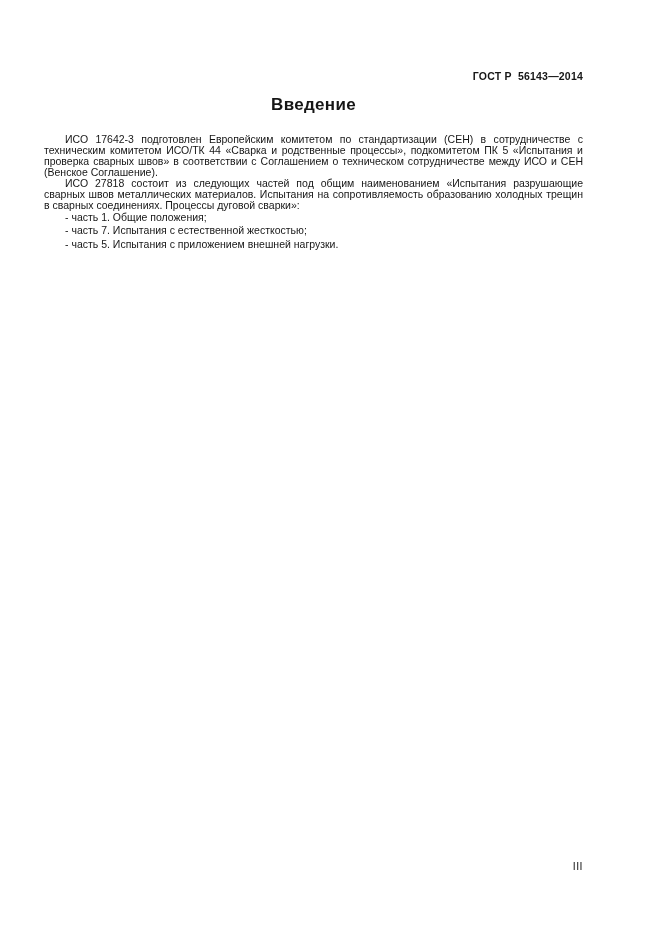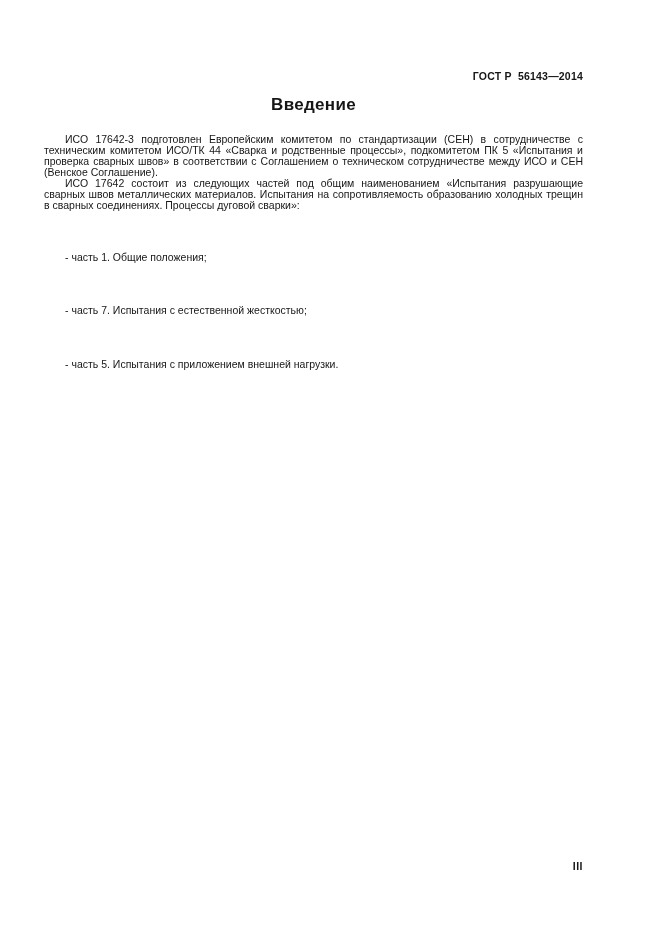--- a/index.html
+++ b/index.html
@@ -56,46 +56,45 @@
     font-size: 10.5px;
     line-height: 11px;
     text-align: justify;
     text-indent: 21px;
   }
   .list-line {
     font-size: 10.5px;
     line-height: 13.4px;
     padding-left: 21px;
     text-align: left;
-    margin-top: 40px;
   }
   .page-number {
     position: absolute;
     top: 853px;
     left: 0;
     width: 100%;
     text-align: right;
     font-size: 10.5px;
-    font-weight: bold;
+    font-weight: normal;
     letter-spacing: 0.5px;
   }
 </style>
 </head>
 <body>
 
 <div class="page">
   <div class="column">
 
     <div class="doc-code">ГОСТ Р  56143—2014</div>
 
     <div class="doc-title">Введение</div>
 
     <div class="body-text">
       <p>ИСО 17642-3 подготовлен Европейским комитетом по стандартизации (СЕН) в сотрудничестве с техническим комитетом ИСО/ТК 44 «Сварка и родственные процессы», подкомитетом ПК 5 «Испытания и проверка сварных швов» в соответствии с Соглашением о техническом сотрудничестве между ИСО и СЕН  (Венское Соглашение).</p>
-      <p>ИСО 17642 состоит из следующих частей под общим наименованием «Испытания разрушающие сварных швов металлических материалов. Испытания на сопротивляемость образованию холодных трещин в сварных соединениях. Процессы дуговой сварки»:</p>
+      <p>ИСО 27818 состоит из следующих частей под общим наименованием «Испытания разрушающие сварных швов металлических материалов. Испытания на сопротивляемость образованию холодных трещин в сварных соединениях. Процессы дуговой сварки»:</p>
       <div class="list-line">- часть 1. Общие положения;</div>
       <div class="list-line">- часть 7. Испытания с естественной жесткостью;</div>
       <div class="list-line">- часть 5. Испытания с приложением внешней нагрузки.</div>
     </div>
 
     <div class="page-number">III</div>
 
   </div>
 </div>
 

